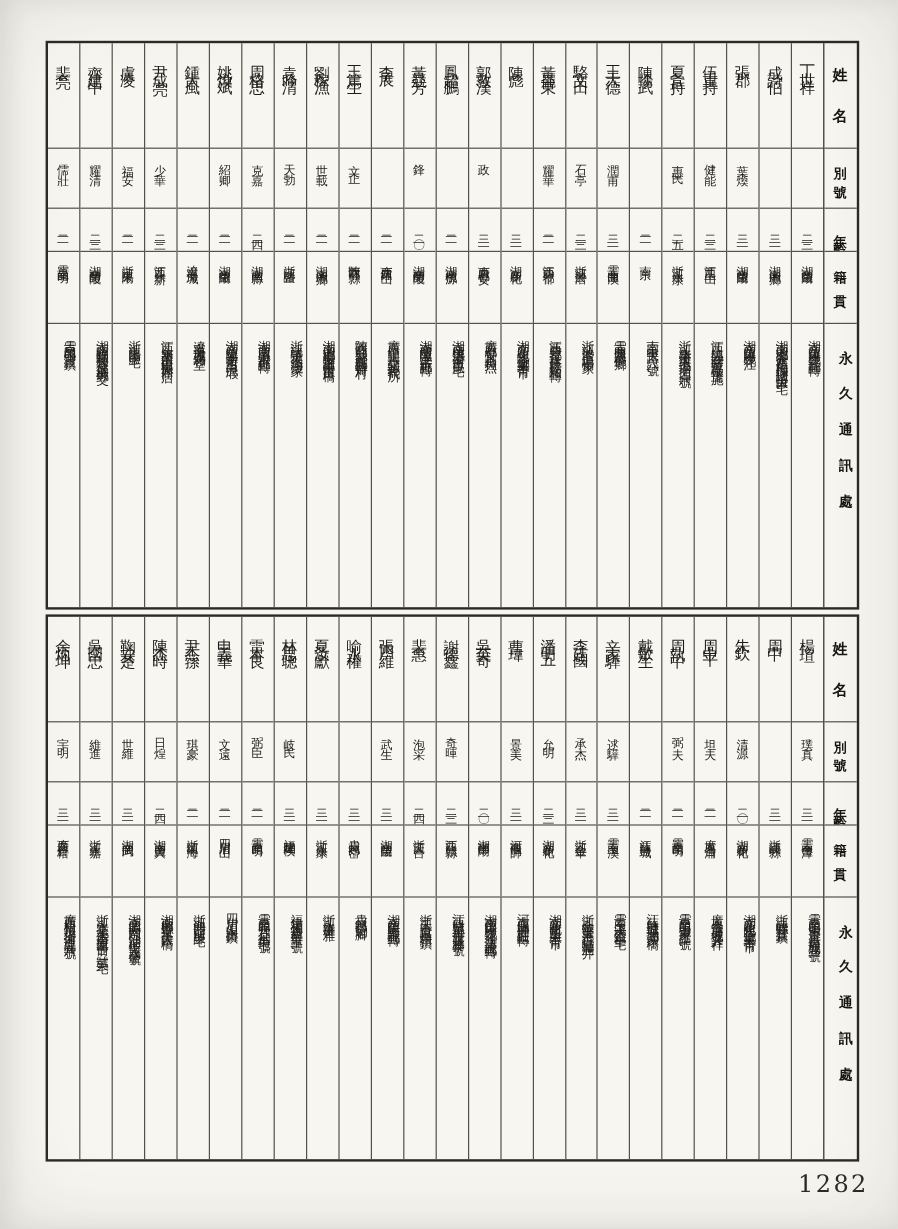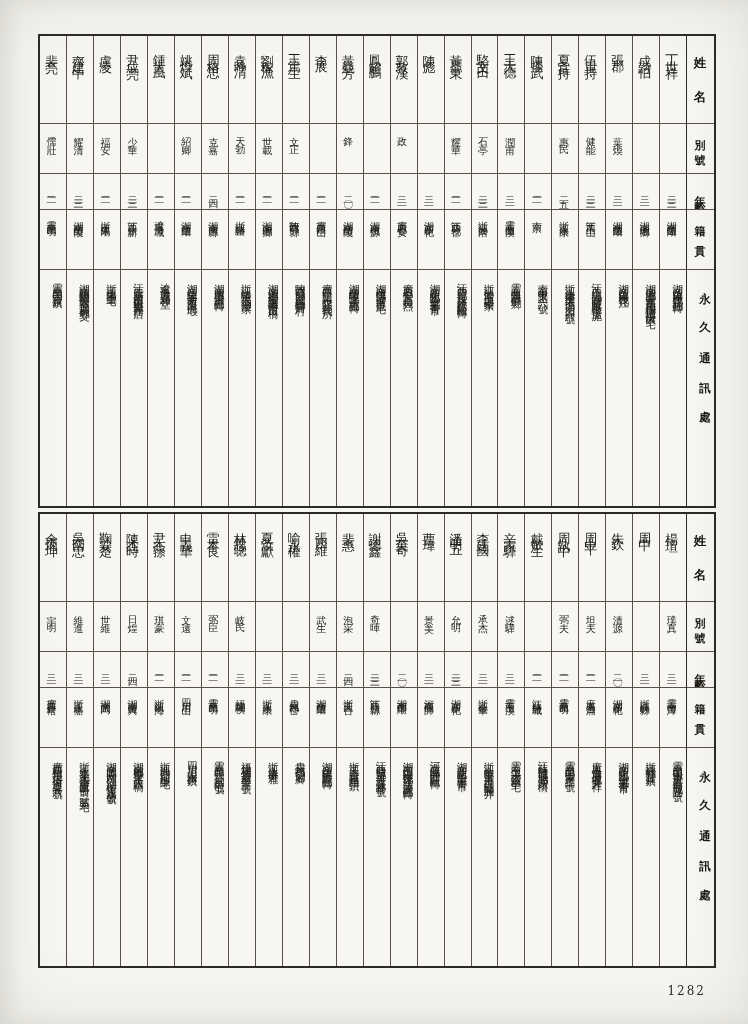--- a/index.html
+++ b/index.html
@@ -40,23 +40,23 @@
   .age-cell     { height:36px; font-size:10px; letter-spacing:3px;  text-align:center; padding-right:8px; }
   .origin-cell  { height:60px; font-size:10px; letter-spacing:2px;  padding:3px 8px 0 0; }
   .address-cell { flex:1; font-size:10.5px; letter-spacing:2.5px; line-height:13px; padding:5px 2px 4px 2px; border-bottom:none; }
   .hdr { font-weight:600; font-size:12.5px; color:#16150f; }
   .hdr-name    { letter-spacing:34px; padding-top:10px; }
   .hdr-alias   { letter-spacing:14px; padding-top:7px;  font-size:11px; }
   .hdr-age     { letter-spacing:6px;  font-size:11px; }
   .hdr-origin  { letter-spacing:20px; padding-top:6px;  font-size:11px; }
   .hdr-address { letter-spacing:30px; padding-top:12px; font-size:11.5px; line-height:15px; }
   .pageno {
-    position:absolute; right:42px; bottom:26px;
+    position:absolute; right:24px; bottom:26px;
     font-family:"DejaVu Serif", serif;
-    font-size:12px; letter-spacing:2px; color:#2b2a26;margin-left:27px;
+    font-size:20px; letter-spacing:2px; color:#2b2a26;margin-left:27px;
   }
 </style>
 </head>
 <body>
 
 <div class="paper">
 
   <div class="dtable" id="top-table">
     <div class="persons" id="top-persons">
         <div class="col">

